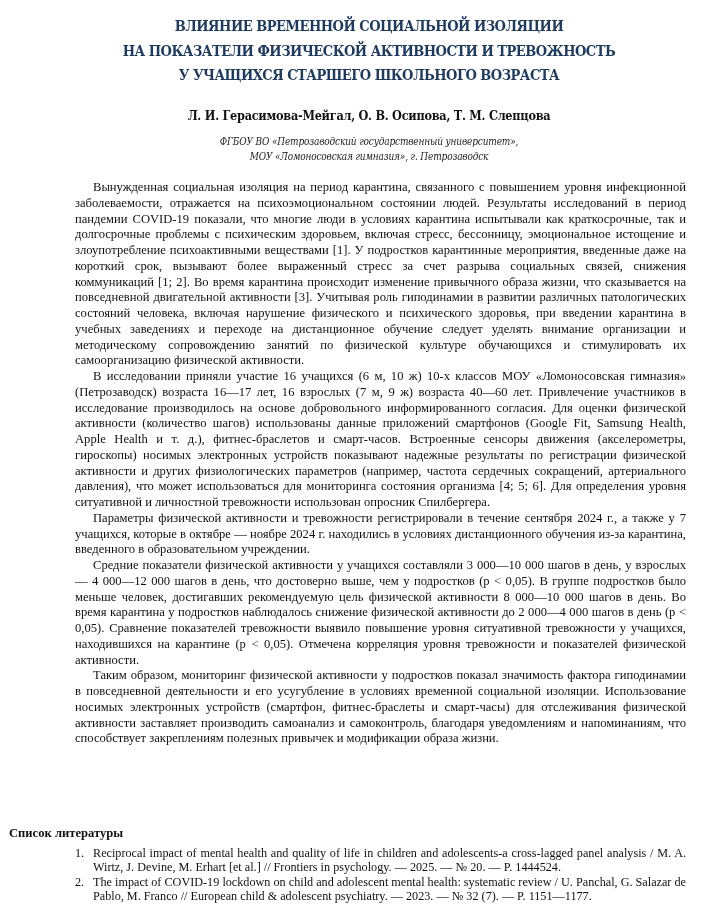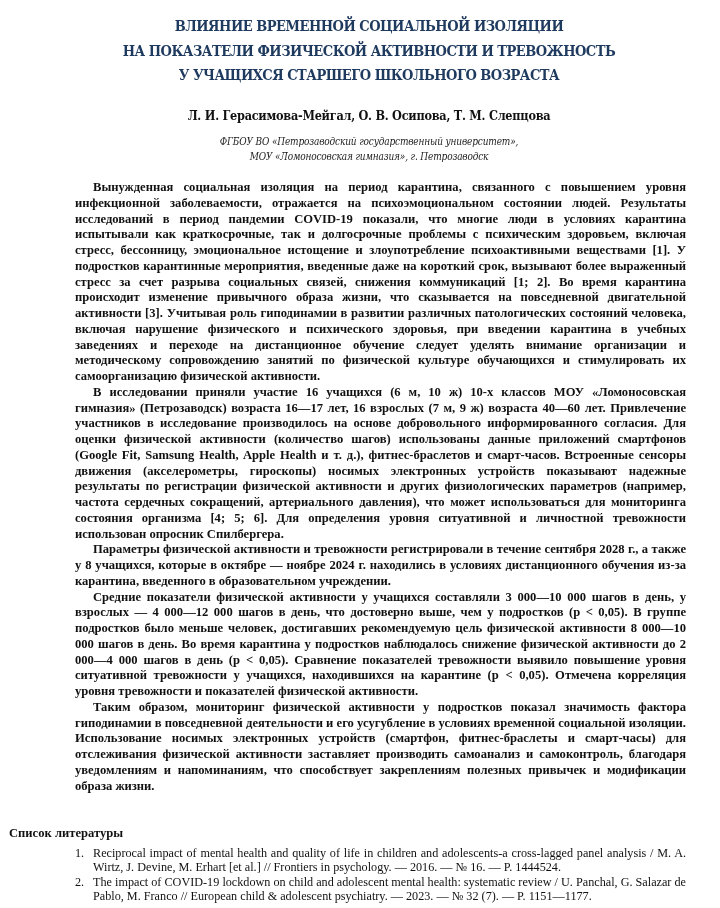--- a/index.html
+++ b/index.html
@@ -24,21 +24,21 @@
   .affil {
     position: absolute; left: 0; top: 134px; width: 720px; text-align: center;
     font-family: "DejaVu Serif", serif; font-style: italic; font-size: 10.6px;
     line-height: 15px; color: #222; letter-spacing: -0.2px;
     transform: scaleX(0.85); transform-origin: center top;
   }
 
   .body {
     position: absolute; left: 66px; top: 180px; width: 611px;
     font-family: "Liberation Serif", serif; font-size: 12.6px; line-height: 15.75px;
-    text-align: justify; color: #111; font-weight: bold;
+    text-align: justify; color: #111;
   }
   .body p { margin: 0; text-indent: 18px; hyphens: manual; }
 
   .refs-title {
     position: absolute; left: 0; top: 825px; width: 716px; 
     font-family: "Liberation Serif", serif; font-weight: bold; font-size: 12.6px;
     line-height: 16px; color: #111;
   }
   .refs {
     position: absolute; left: 66px; top: 846px; width: 611px;
@@ -62,31 +62,31 @@
   <div class="authors">Л. И. Герасимова-Мейгал, О. В. Осипова, Т. М. Слепцова</div>
 
   <div class="affil">
     <div>ФГБОУ ВО «Петрозаводский государственный университет»,</div>
     <div>МОУ «Ломоносовская гимназия», г. Петрозаводск</div>
   </div>
 
   <div class="body">
     <p>Вынужденная социальная изоляция на период карантина, связанного с повышением уровня инфекционной заболеваемости, отражается на психоэмоциональном состоянии людей. Результаты исследований в период пандемии COVID-19 показали, что многие люди в условиях карантина испытывали как краткосрочные, так и долгосрочные проблемы с психическим здоровьем, включая стресс, бессонницу, эмоциональное истощение и злоупотребление психоактивными веществами [1]. У подростков карантинные мероприятия, введенные даже на короткий срок, вызывают более выраженный стресс за счет разрыва социальных связей, снижения коммуникаций [1; 2]. Во время карантина происходит изменение привычного образа жизни, что сказывается на повседневной двигательной активности [3]. Учитывая роль гиподинамии в развитии различных патологических состояний человека, включая нарушение физического и психического здоровья, при введении карантина в учебных заведениях и переходе на дистанционное обучение следует уделять внимание организации и методическому сопровождению занятий по физической культуре обучающихся и стимулировать их самоорганизацию физической активности.</p>
     <p>В исследовании приняли участие 16 учащихся (6 м, 10 ж) 10-х классов МОУ «Ломоносовская гимназия» (Петрозаводск) возраста 16—17 лет, 16 взрослых (7 м, 9 ж) возраста 40—60 лет. Привлечение участников в исследование производилось на основе добровольного информированного согласия. Для оценки физической активности (количество шагов) использованы данные приложений смартфонов (Google Fit, Samsung Health, Apple Health и т. д.), фитнес-браслетов и смарт-часов. Встроенные сенсоры движения (акселерометры, гироскопы) носимых электронных устройств показывают надежные результаты по регистрации физической активности и других физиологических параметров (например, частота сердечных сокращений, артериального давления), что может использоваться для мониторинга состояния организма [4; 5; 6]. Для определения уровня ситуативной и личностной тревожности использован опросник Спилбергера.</p>
-    <p>Параметры физической активности и тревожности регистрировали в течение сентября 2028 г., а также у 8 учащихся, которые в октябре — ноябре 2024 г. находились в условиях дистанционного обучения из-за карантина, введенного в образовательном учреждении.</p>
+    <p>Параметры физической активности и тревожности регистрировали в течение сентября 2024 г., а также у 7 учащихся, которые в октябре — ноябре 2024 г. находились в условиях дистанционного обучения из-за карантина, введенного в образовательном учреждении.</p>
     <p>Средние показатели физической активности у учащихся составляли 3 000—10 000 шагов в день, у взрослых — 4 000—12 000 шагов в день, что достоверно выше, чем у подростков (p &lt; 0,05). В группе подростков было меньше человек, достигавших рекомендуемую цель физической активности 8 000—10 000 шагов в день. Во время карантина у подростков наблюдалось снижение физической активности до 2 000—4 000 шагов в день (p &lt; 0,05). Сравнение показателей тревожности выявило повышение уровня ситуативной тревожности у учащихся, находившихся на карантине (p &lt; 0,05). Отмечена корреляция уровня тревожности и показателей физической активности.</p>
     <p>Таким образом, мониторинг физической активности у подростков показал значимость фактора гиподинамии в повседневной деятельности и его усугубление в условиях временной социальной изоляции. Использование носимых электронных устройств (смартфон, фитнес-браслеты и смарт-часы) для отслеживания физической активности заставляет производить самоанализ и самоконтроль, благодаря уведомлениям и напоминаниям, что способствует закреплениям полезных привычек и модификации образа жизни.</p>
   </div>
 
   <div class="refs-title">Список литературы</div>
 
   <ol class="refs">
     <li>
       <span class="num">1.</span>
-      <span>Reciprocal impact of mental health and quality of life in children and adolescents-a cross-lagged panel analysis / M. A. Wirtz, J. Devine, M. Erhart [et al.] // Frontiers in psychology. — 2016. — № 16. — P. 1444524.</span>
+      <span>Reciprocal impact of mental health and quality of life in children and adolescents-a cross-lagged panel analysis / M. A. Wirtz, J. Devine, M. Erhart [et al.] // Frontiers in psychology. — 2025. — № 20. — P. 1444524.</span>
     </li>
     <li>
       <span class="num">2.</span>
       <span>The impact of COVID-19 lockdown on child and adolescent mental health: systematic review / U. Panchal, G. Salazar de Pablo, M. Franco // European child &amp; adolescent psychiatry. — 2023. — № 32 (7). — P. 1151—1177.</span>
     </li>
   </ol>
 
 </div>
 
 </body></html>

